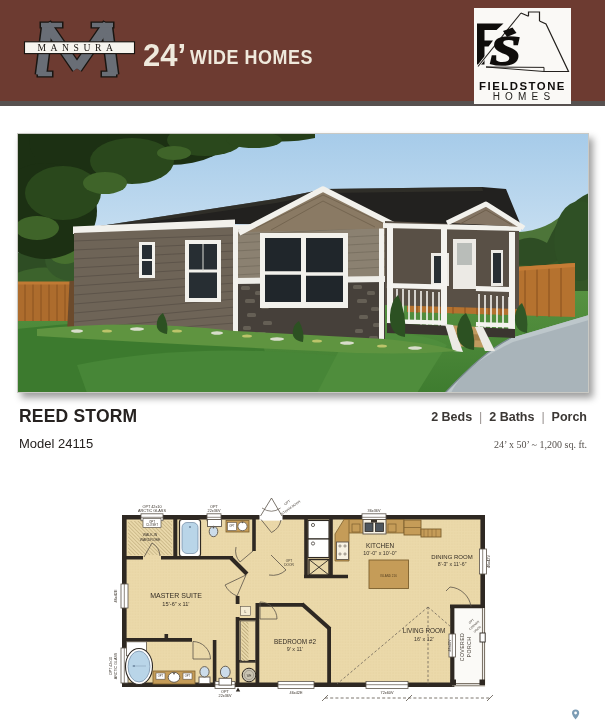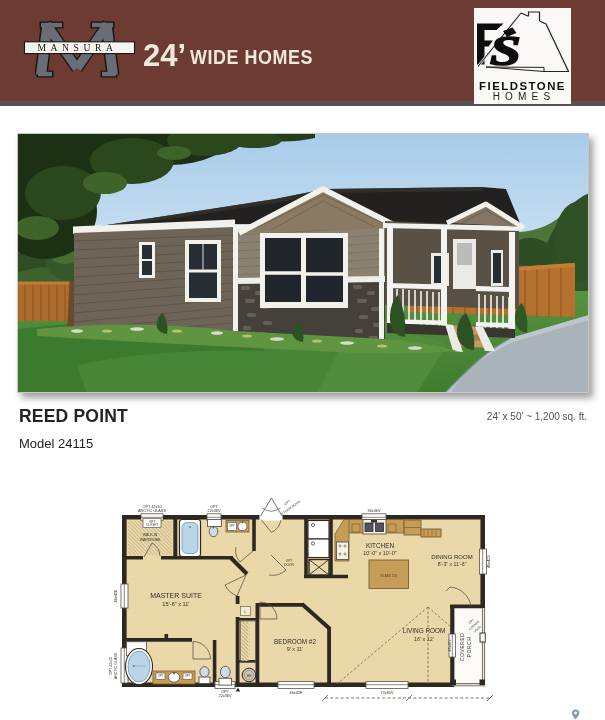--- a/index.html
+++ b/index.html
@@ -291,26 +291,27 @@
       <path d="M146,180 Q152,191 150,201 Q138,199 140,189 Q141,183 146,180 Z"></path>
       <path d="M282,188 Q288,199 286,209 Q274,207 276,197 Q277,191 282,188 Z"></path>
     </g>
   </g>
 
   <rect x="0.5" y="0.5" width="571" height="259" fill="none" stroke="#c9c9c4" stroke-width="1"></rect>
 </svg>
 </div>
 
 <div class="abs" style="left:19px;top:408px;color:#262220;">
-  <div style="font-size:17.5px;font-weight:bold;letter-spacing:0.2px;line-height:17px;">REED POINT</div>
+  <div style="font-size:17.5px;font-weight:bold;letter-spacing:0.2px;line-height:17px;">REED STORM</div>
   <div style="font-size:13px;margin-top:12px;line-height:13px;">Model 24115</div>
 </div>
 
 <div class="abs" style="right:18px;top:410px;text-align:right;color:#3b3734;">
-  <div style="font-size:10px;color:#55504c;margin-top:1px;">24’ x 50’ ~ 1,200 sq. ft.</div>
+  <div style="font-size:12.5px;font-weight:bold;">2 Beds&nbsp;&nbsp;<span style="color:#9a9491;font-weight:normal;">|</span>&nbsp;&nbsp;2 Baths&nbsp;&nbsp;<span style="color:#9a9491;font-weight:normal;">|</span>&nbsp;&nbsp;Porch</div>
+  <div style="font-size:10px;color:#55504c;margin-top:15px;font-family:Liberation Serif, serif;">24’ x 50’ ~ 1,200 sq. ft.</div>
 </div>
 
 <svg class="abs" style="left:0;top:488px;" width="605" height="232" viewBox="0 488 605 232" font-family="Liberation Sans, sans-serif">
   <defs>
     <pattern id="tex" width="2.8" height="2.8" patternUnits="userSpaceOnUse">
       <rect width="2.8" height="2.8" fill="#ebd9aa"></rect>
       <circle cx="1" cy="1" r="0.45" fill="#ddc78f"></circle>
     </pattern>
     <pattern id="hatch" width="2.6" height="2.6" patternUnits="userSpaceOnUse" patternTransform="rotate(135)">
       <rect width="2.6" height="2.6" fill="#e8d8ab"></rect>

